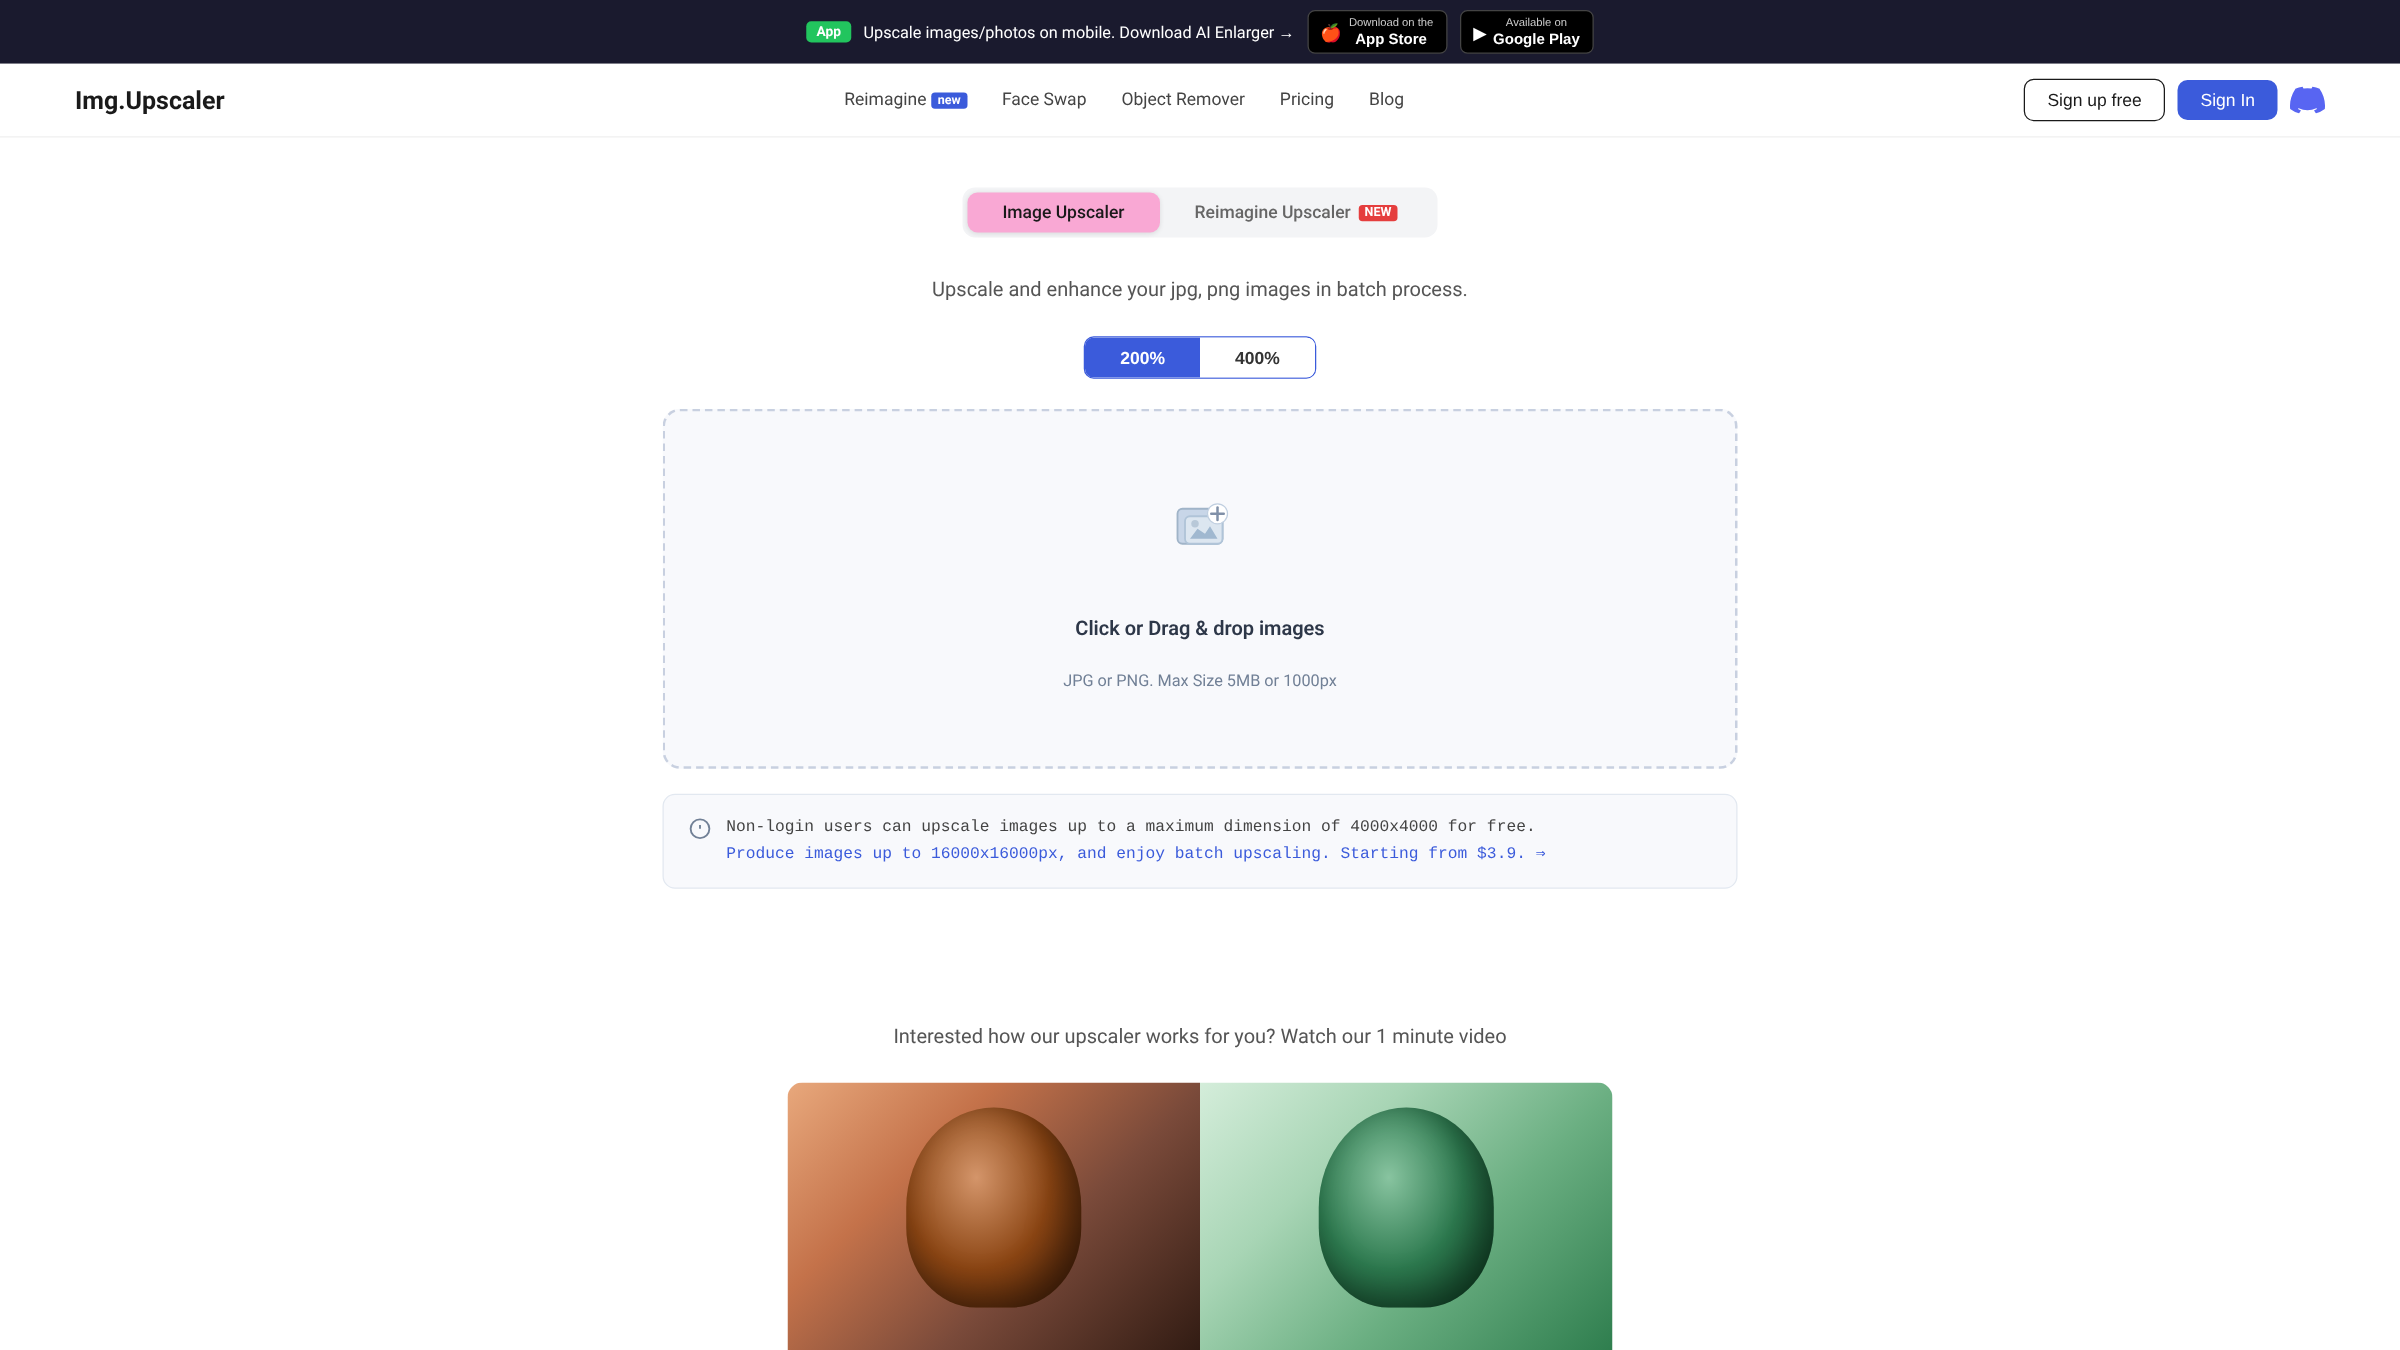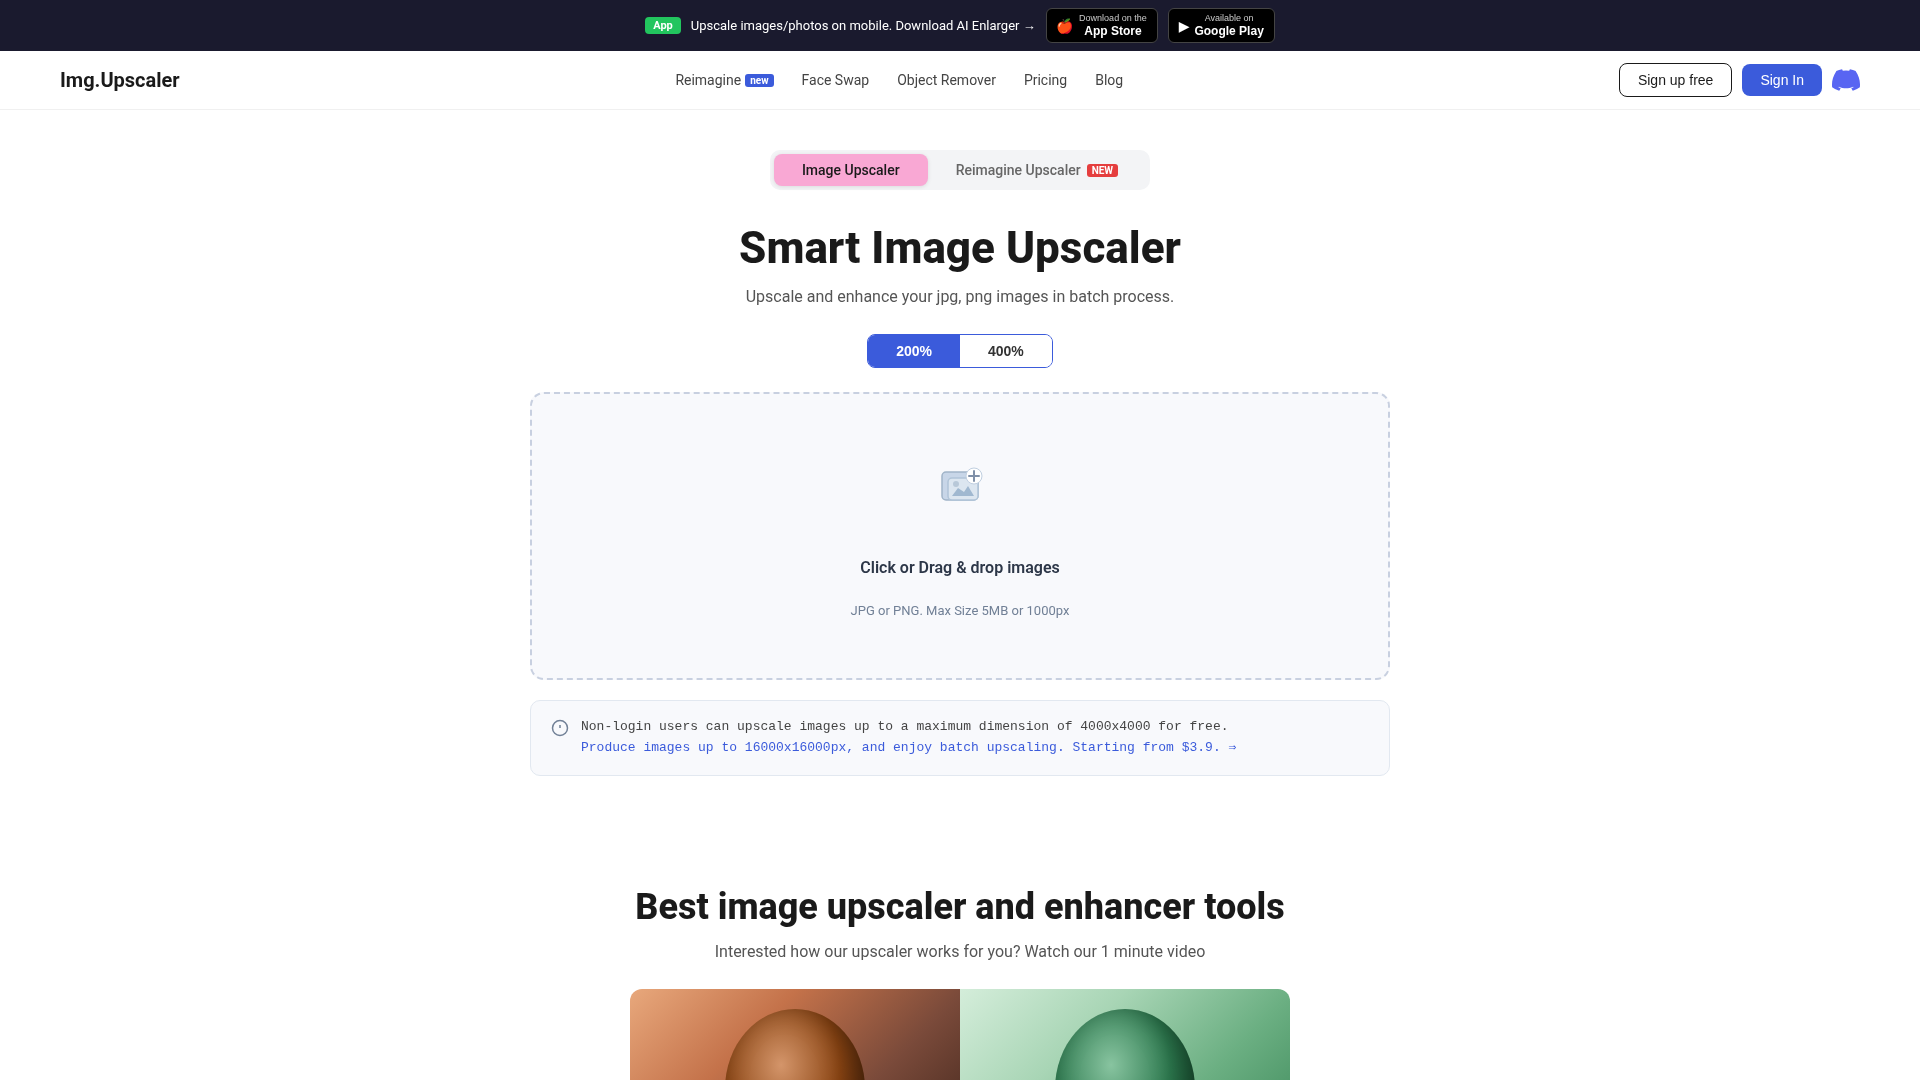--- a/index.html
+++ b/index.html
@@ -377,21 +377,20 @@
     <div class="tab active">
       <span>Image Upscaler</span>
     </div>
     <div class="tab inactive">
       <span>Reimagine Upscaler</span>
       <span class="new-tab-badge">NEW</span>
     </div>
   </div>
 
   
-  <h1 class="hero-title">Smart Image Upscaler</h1>
   <p class="hero-subtitle">Upscale and enhance your jpg, png images in batch process.</p>
 
   
   <div class="scale-buttons">
     <button class="scale-btn active">200%</button>
     <button class="scale-btn inactive">400%</button>
   </div>
 
   
   <div class="dropzone">
@@ -424,21 +423,20 @@
     </svg>
     <div class="info-text">
       <span>Non-login users can upscale images up to a maximum dimension of 4000x4000 for free.</span><br>
       <a class="info-link">Produce images up to 16000x16000px, and enjoy batch upscaling. Starting from $3.9. ⇒</a>
     </div>
   </div>
 
 </div>
 
 <div class="bottom-section">
-  <h2 class="bottom-title">Best image upscaler and enhancer tools</h2>
   <p class="bottom-subtitle">Interested how our upscaler works for you? Watch our 1 minute video</p>
 
   <div class="image-row">
     <div class="img-placeholder-left">
       <div class="helmet-shape helmet-left"></div>
     </div>
     <div class="img-placeholder-right">
       <div class="helmet-shape helmet-right"></div>
     </div>
   </div>

